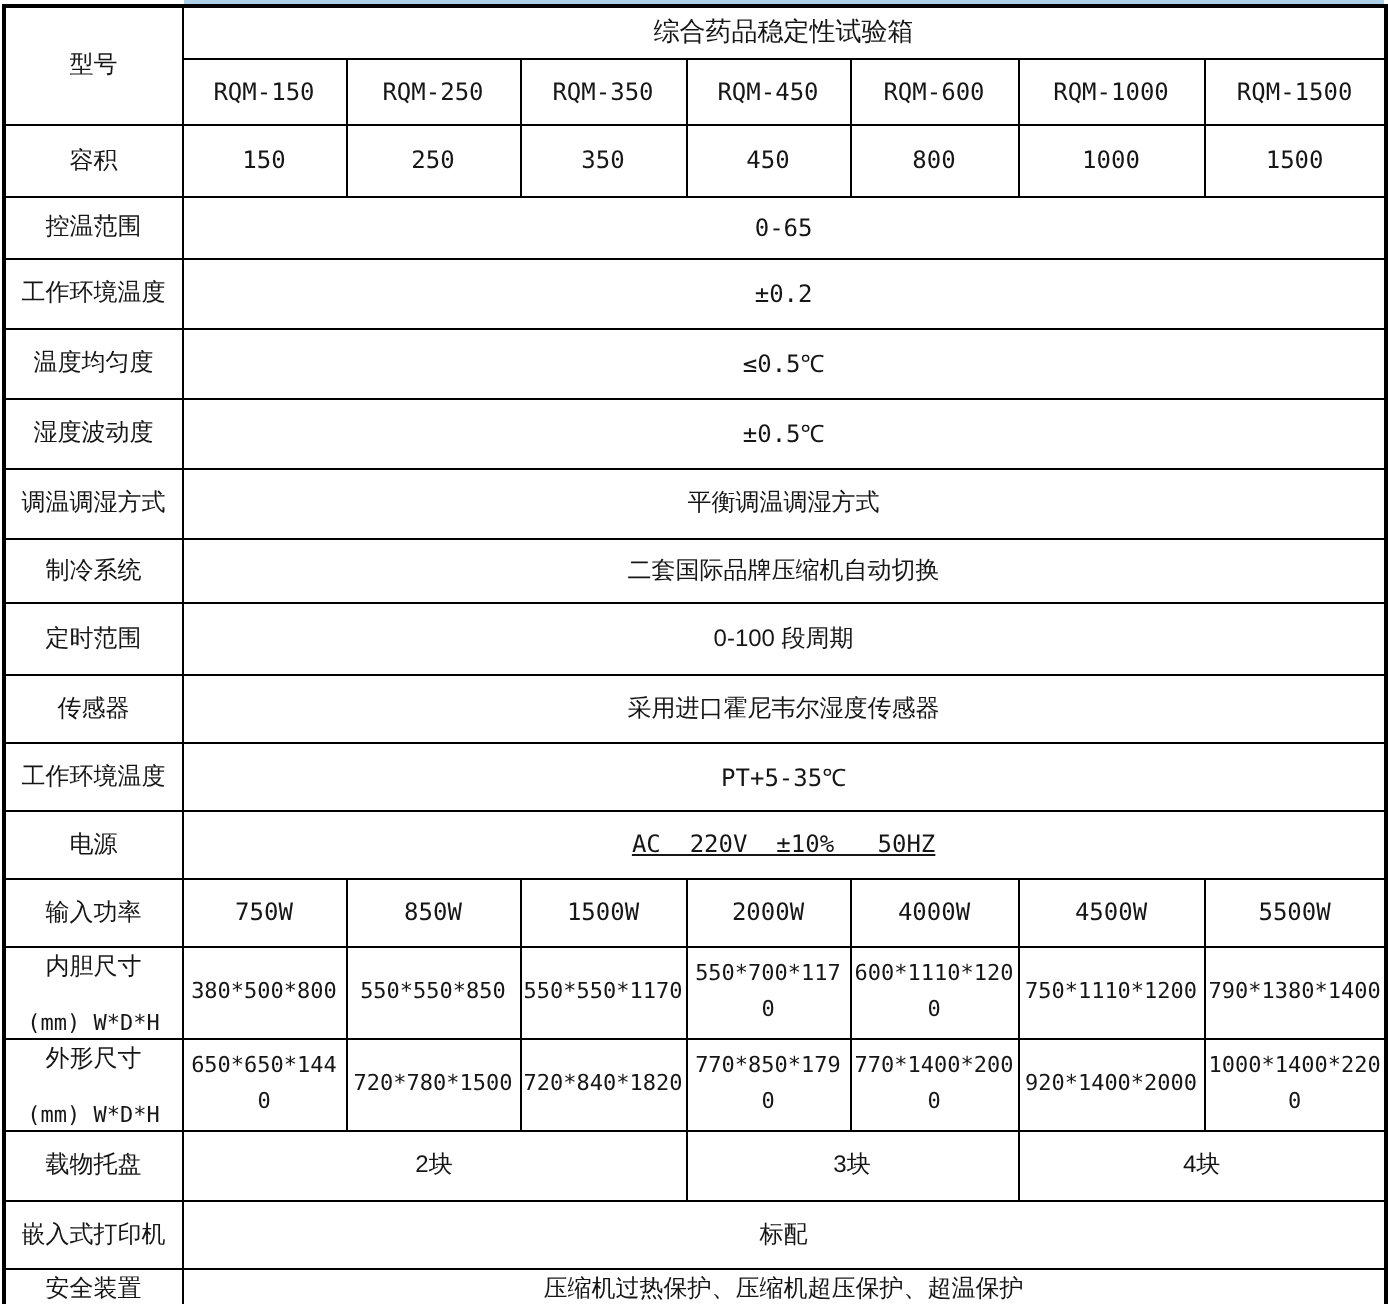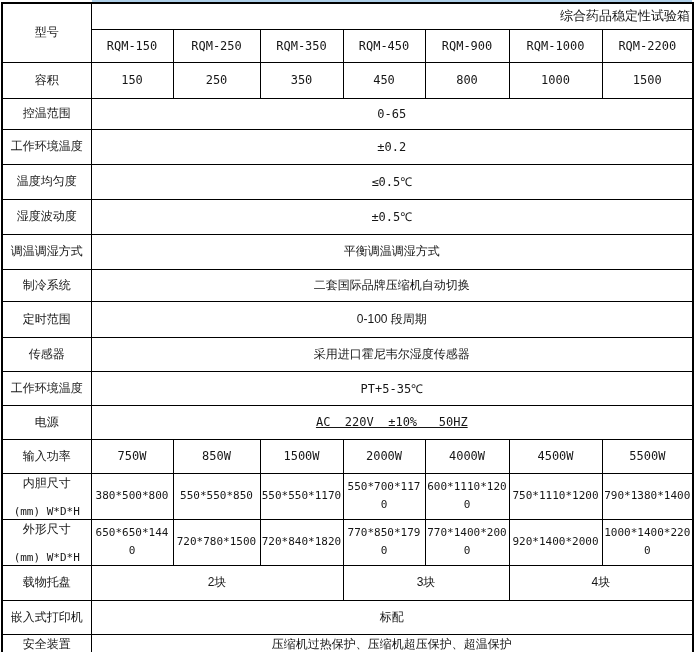--- a/index.html
+++ b/index.html
@@ -23,21 +23,21 @@
     border:2px solid #000;
   }
   td{
     border:1px solid #000;
     text-align:center;
     vertical-align:middle;
     font-size:12px;
     padding:1px 2px;
     overflow:hidden;
   }
-  .title-cell{font-size:13px;text-align:right;}
+  .title-cell{font-size:13px;}
   .mono{font-family:"DejaVu Sans Mono",monospace;}
   .size-cell{
     font-family:"DejaVu Sans Mono",monospace;
     font-size:11px;
     word-break:break-all;
     padding:0 1px;
     line-height:1.6;
   }
   .sub{
     display:block;
@@ -69,23 +69,23 @@
       <tr style="height:26px">
         <td rowspan="2">型号</td>
         <td colspan="7" class="title-cell">综合药品稳定性试验箱</td>
       </tr>
 
       <tr style="height:33px">
         <td class="mono">RQM-150</td>
         <td class="mono">RQM-250</td>
         <td class="mono">RQM-350</td>
         <td class="mono">RQM-450</td>
-        <td class="mono">RQM-900</td>
+        <td class="mono">RQM-600</td>
         <td class="mono">RQM-1000</td>
-        <td class="mono">RQM-2200</td>
+        <td class="mono">RQM-1500</td>
       </tr>
 
       <tr style="height:36px">
         <td>容积</td>
         <td class="mono">150</td>
         <td class="mono">250</td>
         <td class="mono">350</td>
         <td class="mono">450</td>
         <td class="mono">800</td>
         <td class="mono">1000</td>

